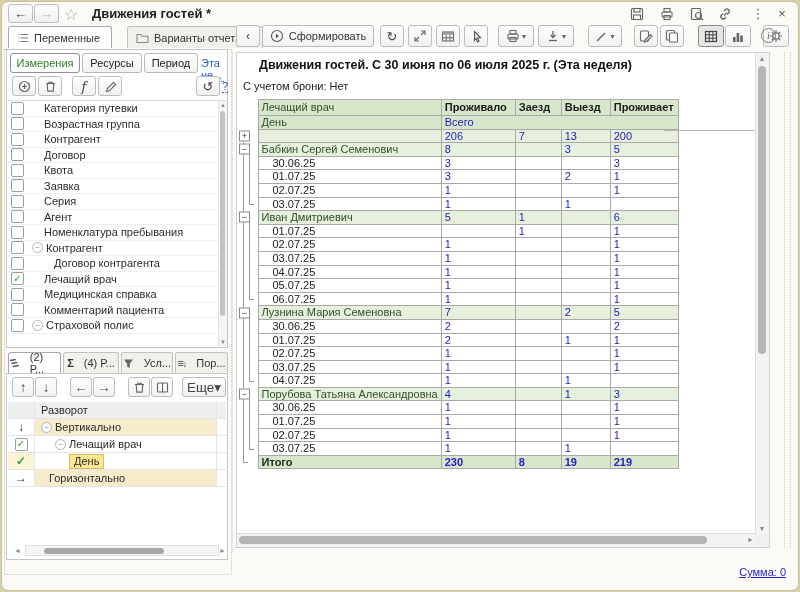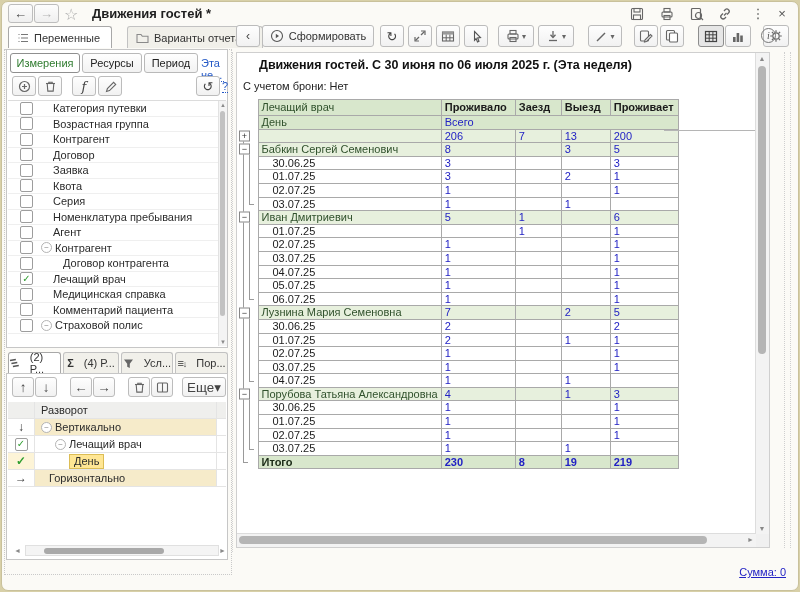--- a/index.html
+++ b/index.html
@@ -29,21 +29,21 @@
   .lp-tabs{left:8px;top:26px;height:23px;}
   .lptab{position:absolute;top:0;height:22px;border:1px solid #c2c2c2;border-bottom:none;border-radius:3px 3px 0 0;background:#f1f0ea;display:flex;align-items:center;padding:0 8px;gap:5px;box-sizing:border-box;color:#333;}
   .lptab.sel{background:#fff;border-color:#a8a8a8;font-weight:normal;}
   .lp-body{left:6px;top:49px;width:222px;height:299px;background:#fff;border:1px solid #c6c6c6;box-sizing:border-box;}
   .subtabs{position:absolute;left:3px;top:3px;right:3px;height:21px;}
   .stbtn{position:absolute;height:20px;border:1px solid #b9b9b9;border-radius:3px;background:linear-gradient(#fefefe,#f2f2f2);font-size:11px;display:flex;align-items:center;justify-content:center;box-sizing:border-box;color:#222;}
   .stbtn.sel{border-color:#8f8f8f;color:#2e7b2e;background:#fff;}
   .linktext{color:#2358c5;border-bottom:1px dotted #2358c5;cursor:default;}
   .dim-toolbar{position:absolute;left:3px;top:26px;right:3px;height:22px;}
   .dim-list{position:absolute;left:1px;top:50px;right:1px;bottom:1px;overflow:hidden;border-top:1px solid #dcdcdc;}
-  .dim-row{display:flex;align-items:center;height:15.5px;border-bottom:1px solid #efefef;padding-left:12px;box-sizing:border-box;}
+  .dim-row{display:flex;align-items:center;height:15.5px;border-bottom:1px solid #efefef;padding-left:3px;box-sizing:border-box;}
   .cbx{display:inline-flex;align-items:center;justify-content:center;width:11px;height:11px;border:1px solid #9d9d9d;border-radius:2px;background:#fff;font-size:10px;line-height:10px;color:#2f9e2f;flex:none;}
   .circ{display:inline-flex;align-items:center;justify-content:center;width:9px;height:9px;border:1px solid #b4b4b4;border-radius:50%;font-size:8px;line-height:7px;color:#8a8a8a;margin-right:3px;flex:none;background:#fff;}
   .dim-label{color:#2b2b2b;white-space:nowrap;}
   .vscroll-thin{position:absolute;right:0;top:0;bottom:0;width:8px;background:#f4f4f4;border-left:1px solid #e2e2e2;}
   .vscroll-thin .ar{position:absolute;left:0;width:8px;font-size:6px;color:#8a8a8a;text-align:center;}
   .vscroll-thin .thumb{position:absolute;left:1px;width:5px;background:#c2c2c2;border-radius:3px;}
 
   
   .lp2-tabs{left:8px;top:352px;height:22px;}
   .lp2tab{position:absolute;top:0;height:21px;border:1px solid #c2c2c2;border-bottom:none;border-radius:3px 3px 0 0;background:#f1f0ea;display:flex;align-items:center;justify-content:center;gap:10px;box-sizing:border-box;font-size:11px;color:#333;}
@@ -240,41 +240,41 @@
         <span class="dim-label">Контрагент</span>
       </div>
       <div class="dim-row">
         <span class="cbx"></span>
         <span style="width: 20px; flex: 0 0 auto;"></span>
         <span class="dim-label">Договор</span>
       </div>
       <div class="dim-row">
         <span class="cbx"></span>
         <span style="width: 20px; flex: 0 0 auto;"></span>
+        <span class="dim-label">Квота</span>
+      </div>
+      <div class="dim-row">
+        <span class="cbx"></span>
+        <span style="width: 20px; flex: 0 0 auto;"></span>
         <span class="dim-label">Заявка</span>
       </div>
       <div class="dim-row">
         <span class="cbx"></span>
         <span style="width: 20px; flex: 0 0 auto;"></span>
-        <span class="dim-label">Квота</span>
-      </div>
-      <div class="dim-row">
-        <span class="cbx"></span>
-        <span style="width: 20px; flex: 0 0 auto;"></span>
         <span class="dim-label">Серия</span>
       </div>
       <div class="dim-row">
         <span class="cbx"></span>
         <span style="width: 20px; flex: 0 0 auto;"></span>
+        <span class="dim-label">Агент</span>
+      </div>
+      <div class="dim-row">
+        <span class="cbx"></span>
+        <span style="width: 20px; flex: 0 0 auto;"></span>
         <span class="dim-label">Номенклатура пребывания</span>
-      </div>
-      <div class="dim-row">
-        <span class="cbx"></span>
-        <span style="width: 20px; flex: 0 0 auto;"></span>
-        <span class="dim-label">Агент</span>
       </div>
       <div class="dim-row">
         <span class="cbx"></span>
         <span style="width: 8px; flex: 0 0 auto;"></span>
         <span class="circ">−</span>
         <span class="dim-label">Контрагент</span>
       </div>
       <div class="dim-row">
         <span class="cbx"></span>
         <span style="width: 30px; flex: 0 0 auto;"></span>

